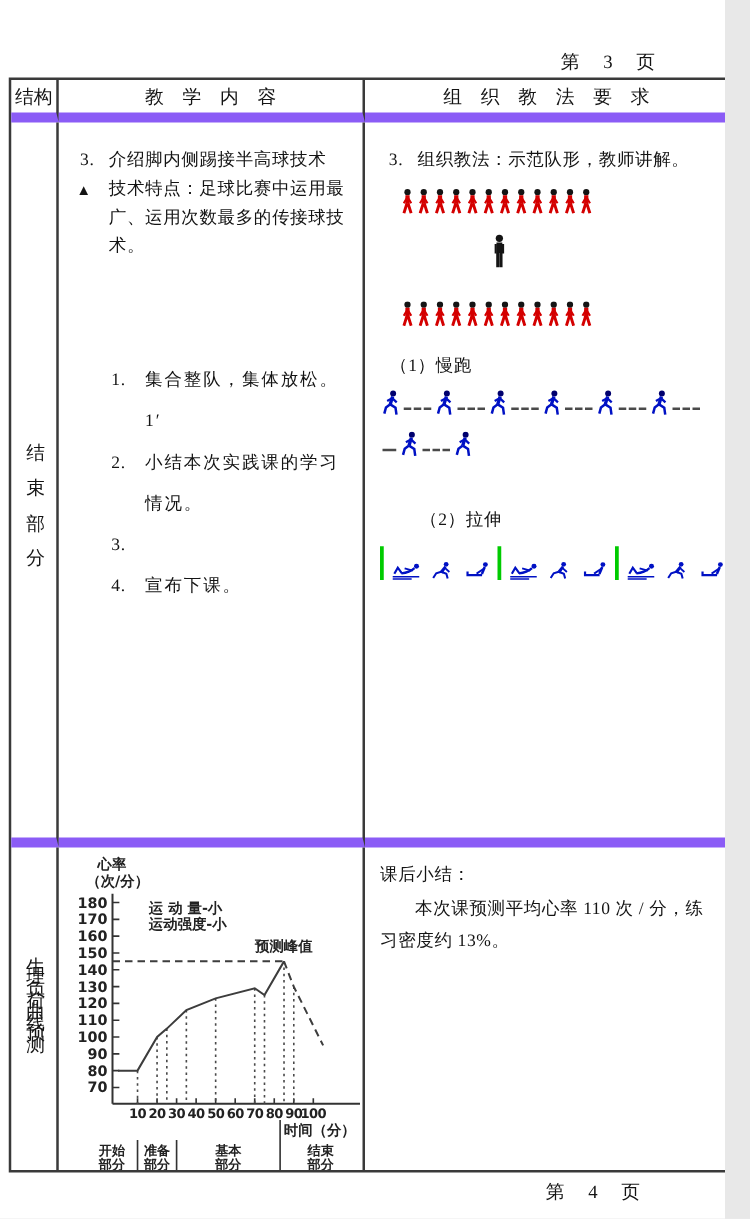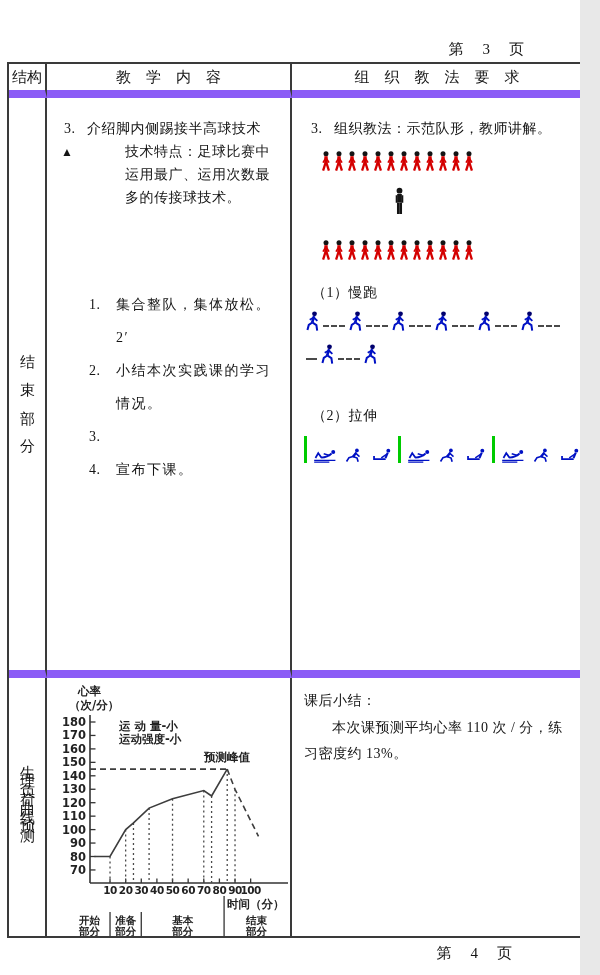--- a/index.html
+++ b/index.html
@@ -38,21 +38,21 @@
   .num-item .txt{width:180px;letter-spacing:1.5px;}
 
   
   .method-cell{padding:20px 8px 0 12px;font-size:14px;letter-spacing:.5px;line-height:1.64;}
   .formation{margin:10px 0 0 16px;}
   .f-row{display:flex;gap:1px;width:160px;}
   .f-row svg{display:block;}
   .t-row{margin:16px 0 16px 72px;}
   .organize{margin-top:42px;}
   .sub-label{margin-top:22px;padding-left:8px;}
-  .sub-label.second{margin-top:40px;}
+  .sub-label.second{margin-top:40px;margin-left:24px;}
   .jog-row{display:flex;align-items:flex-end;margin-top:6px;}
   .jog-row.second{margin-top:12px;}
   .jog-unit{display:flex;align-items:flex-end;}
   .dashes{height:0;border-bottom:2px dashed #4a4a4a;width:22px;margin:0 2px 5px 2px;}
   .jog-row.second .jog-unit:first-child .dashes{width:11px;}
   .jog-row.second .jog-unit .dashes{order:-1;}
   .stretch-row{display:flex;margin-top:8px;}
   .stretch-group{display:flex;align-items:flex-end;gap:7px;border-left:3px solid #00cb00;padding-left:5px;margin-right:4px;height:27px;}
 
   
@@ -133,26 +133,26 @@
       <span class="vtext big">结束部分</span>
     </div>
 
     <div class="cell content-cell br bb">
       <div class="pt-row">
         <span class="pt-no">3.</span>
         <span class="pt-text">介绍脚内侧踢接半高球技术</span>
       </div>
       <div class="pt-row">
         <span class="pt-marker">▲</span>
-        <span class="pt-text" style="width:198px;margin-left:38px;">技术特点：足球比赛中运用最广、运用次数最多的传接球技术。</span>
+        <span class="pt-text" style="width:198px;">技术特点：足球比赛中运用最广、运用次数最多的传接球技术。</span>
       </div>
       <div class="num-list">
         <div class="num-item">
           <span class="no">1.</span>
-          <span class="txt">集合整队，集体放松。2′</span>
+          <span class="txt">集合整队，集体放松。1′</span>
         </div>
         <div class="num-item">
           <span class="no">2.</span>
           <span class="txt">小结本次实践课的学习情况。</span>
         </div>
         <div class="num-item">
           <span class="no">3.</span>
         </div>
         <div class="num-item">
           <span class="no">4.</span>

